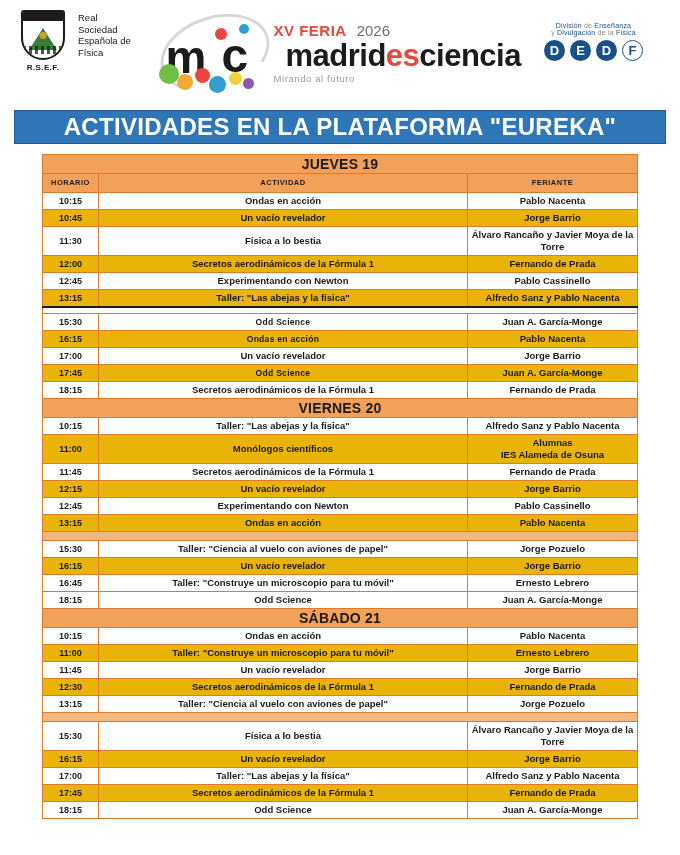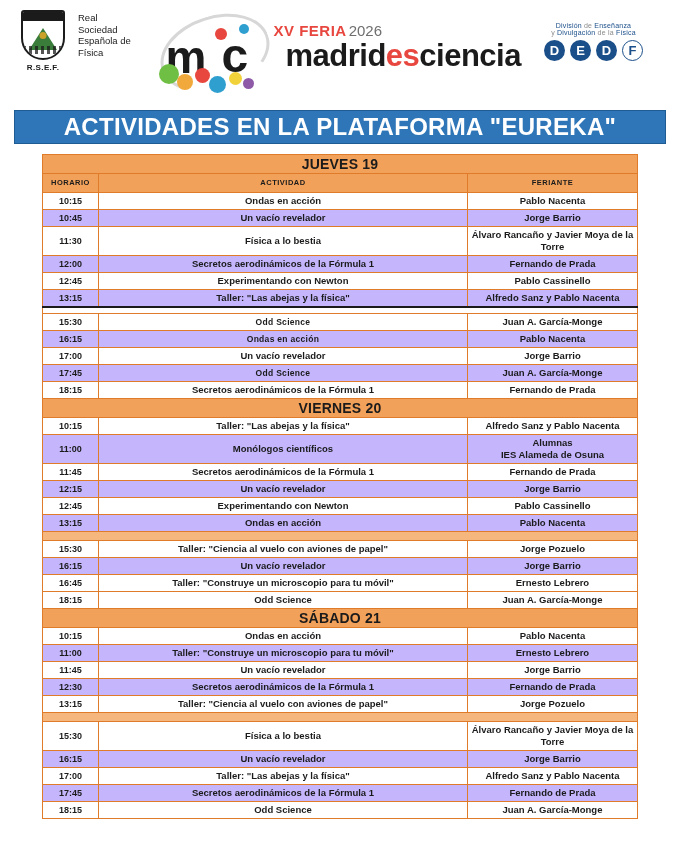--- a/index.html
+++ b/index.html
@@ -109,21 +109,21 @@
   .b5 { width: 13px; height: 13px; background: #f2d23b; left: 74px; top: 62px; }
   .b6 { width: 11px; height: 11px; background: #8e5aa8; left: 88px; top: 68px; }
   .b7 { width: 12px; height: 12px; background: #e8473f; left: 60px; top: 18px; }
   .b8 { width: 10px; height: 10px; background: #2f9fd0; left: 84px; top: 14px; }
 
   .titleblock {
     flex: 1;
     padding-left: 2px; padding-top: 12px;
   }
   .feria-line {
-    display: flex; align-items: baseline; gap: 2px;
+    display: flex; align-items: baseline; gap: 10px;
   }
   .feria {
     color: #e8473f; font-weight: bold; font-size: 15px; letter-spacing: .5px;
   }
   .year {
     color: #6f6f6f; font-size: 15px;
   }
   .mdc {
     font-size: 31px; font-weight: bold; line-height: 33px; letter-spacing: -.5px; margin-left: 12px;
   }
@@ -208,21 +208,21 @@
   }
   tr.colhead td {
     background: #f2a15a;
     font-size: 7.5px;
     font-weight: bold;
     letter-spacing: .5px;
     text-transform: uppercase;
     padding: 3px 0;
   }
   tr.row td { background: #ffffff; height: 17px; }
-  tr.row.alt td { background: #c4b5fd; }
+  tr.row.alt td { background: #eab308; }
   td.time { font-weight: bold; font-size: 9px; }
   td.act { font-weight: bold; }
   td.act.smallcaps { font-size: 8.5px; letter-spacing: .3px; }
   td.person { font-weight: bold; }
   tr.spacer td {
     background: #f6b77e;
     height: 9px; padding: 0; border-left: 1px solid #e07b2a; border-right: 1px solid #e07b2a;
   }
   tr.gapline td {
     background: #ffffff;
@@ -271,20 +271,21 @@
     </div>
 
     <div class="titleblock">
       <div class="feria-line">
         <span class="feria">XV FERIA</span>
         <span class="year">2026</span>
       </div>
       <div class="mdc">
         <span class="dark">madrid</span><span class="red">es</span><span class="dark">ciencia</span>
       </div>
+      <div class="sub">Mirando al futuro</div>
     </div>
 
     <div class="ded">
       <div class="ded-line1">
         <span>División</span>
         <span class="grey">de</span>
         <span>Enseñanza</span>
       </div>
       <div class="ded-line2">
         <span class="grey">y</span>

